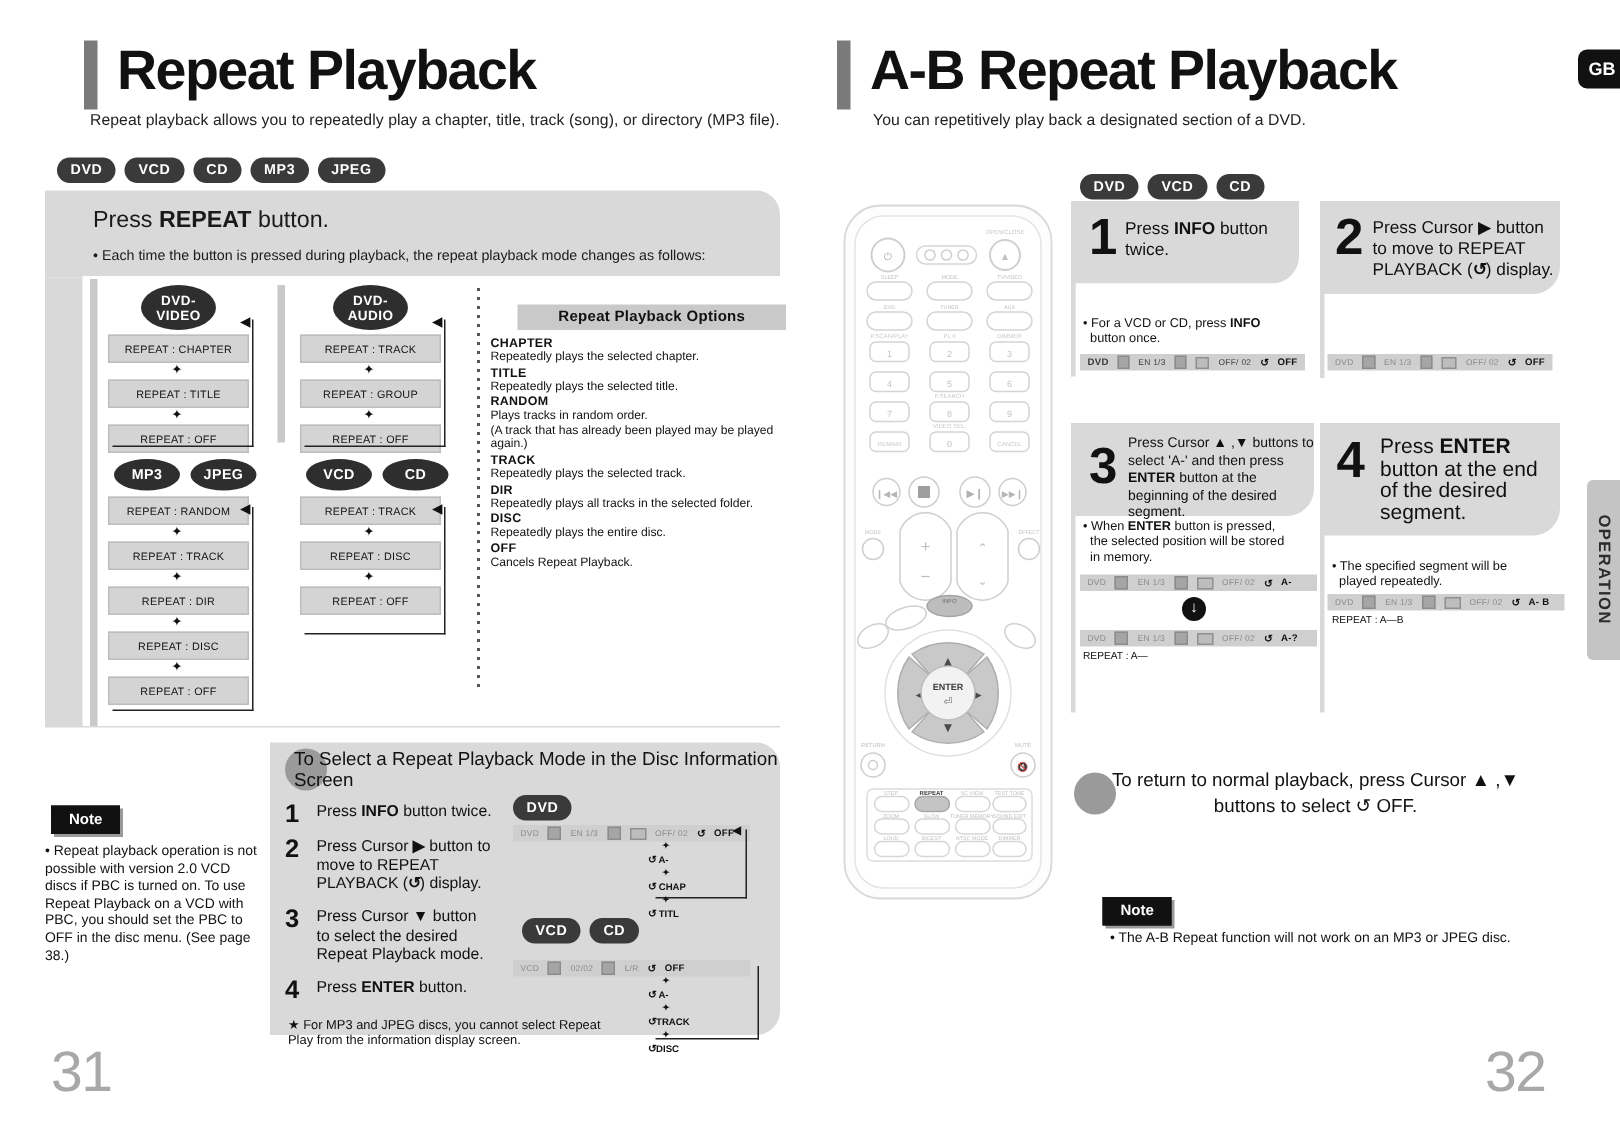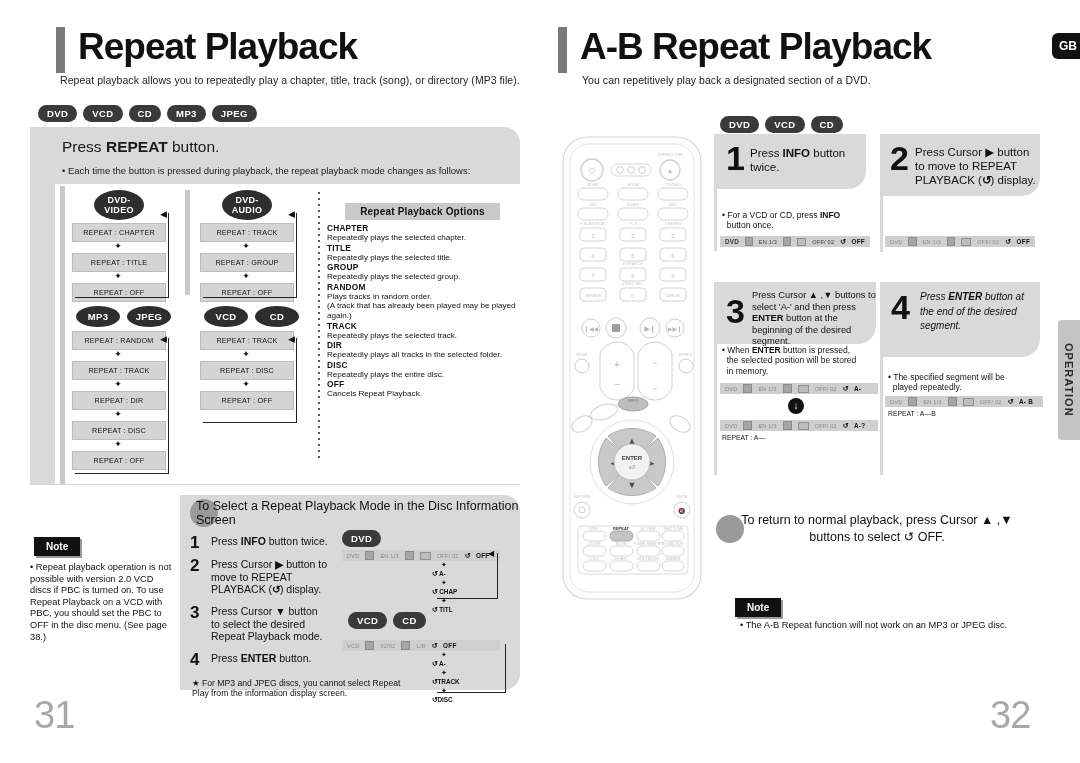--- a/index.html
+++ b/index.html
@@ -64,21 +64,21 @@
   .vdivider{position:absolute;width:5px;background:#c9c9c9;}
   .dotcol{position:absolute;width:2px;}
   .dotcol i{display:block;width:2px;height:2px;background:#555;margin-bottom:4px;}
 
   
   .loop{position:absolute;border:1.4px solid #222;border-top:none;}
 
   
   .opt-head{
     position:absolute;background:#c9c9c9;text-align:center;
-    font-size:10px;font-weight:bold;color:#111;padding:3px 0;letter-spacing:0.2px;
+    font-size:10px;font-weight:bold;color:#111;padding:3px 12px;letter-spacing:0.2px;
   }
   .opt-list{position:absolute;width:205px;}
   .opt-term{font-size:8.3px;font-weight:bold;color:#111;margin-top:6px;letter-spacing:0.2px;}
   .opt-term:first-child{margin-top:0;}
   .opt-desc{font-size:8.1px;color:#111;line-height:9.6px;}
 
   
   .note-tag{
     position:absolute;background:#111;color:#fff;font-size:10px;font-weight:bold;
     padding:2px 10px;border:2px solid #111;box-shadow:2px 2px 0 #9a9a9a;
@@ -278,24 +278,20 @@
   <div class="opt-head" style="left:345px;top:203px;width:155px;">Repeat Playback Options</div>
 
   <div class="opt-list" style="left:327px;top:223px;">
     <div>
       <div class="opt-term">CHAPTER</div>
       <div class="opt-desc">Repeatedly plays the selected chapter.</div>
     </div>
     <div>
       <div class="opt-term">TITLE</div>
       <div class="opt-desc">Repeatedly plays the selected title.</div>
-    </div>
-    <div>
-      <div class="opt-term">GROUP</div>
-      <div class="opt-desc">Repeatedly plays the selected group.</div>
     </div>
     <div>
       <div class="opt-term">RANDOM</div>
       <div class="opt-desc" style="white-space:pre-line;">Plays tracks in random order.
 (A track that has already been played may be played again.)</div>
     </div>
     <div>
       <div class="opt-term">TRACK</div>
       <div class="opt-desc">Repeatedly plays the selected track.</div>
     </div>
@@ -626,21 +622,21 @@
     <span>OFF/ 02</span>
     <span class="rep-icon">↺</span>
     <span class="strong">A-?</span>
   </div>
   <div style="position:absolute;left:182px;top:434px;font-size:6.8px;color:#111;">REPEAT : A—</div>
 
   <div class="stepbox" style="left:340px;top:282px;width:160px;height:75px;"></div>
   <div class="stepbox" style="left:340px;top:282px;width:3px;height:193px;background:#d9d9d9;border-radius:0;"></div>
 
   <div style="position:absolute;left:351px;top:290px;font-size:34px;font-weight:bold;color:#111;line-height:34px;">4</div>
-  <div style="position:absolute;left:380px;top:290px;width:118px;font-size:10px;line-height:14.5px;color:#111;font-style:italic;">Press <b>ENTER</b> button at the end of the desired segment.</div>
+  <div style="position:absolute;left:380px;top:290px;width:118px;font-size:14px;line-height:14.5px;color:#111;">Press <b>ENTER</b> button at the end of the desired segment.</div>
 
   <div class="subnote" style="left:348px;top:372px;width:146px;">• The specified segment will be<br>&nbsp;&nbsp;played repeatedly.</div>
 
   <div class="osd" style="left:345px;top:396px;width:148px;">
     <span>DVD</span>
     <span class="sq"></span>
     <span>EN 1/3</span>
     <span class="sq"></span>
     <span class="sq2"></span>
     <span>OFF/ 02</span>

